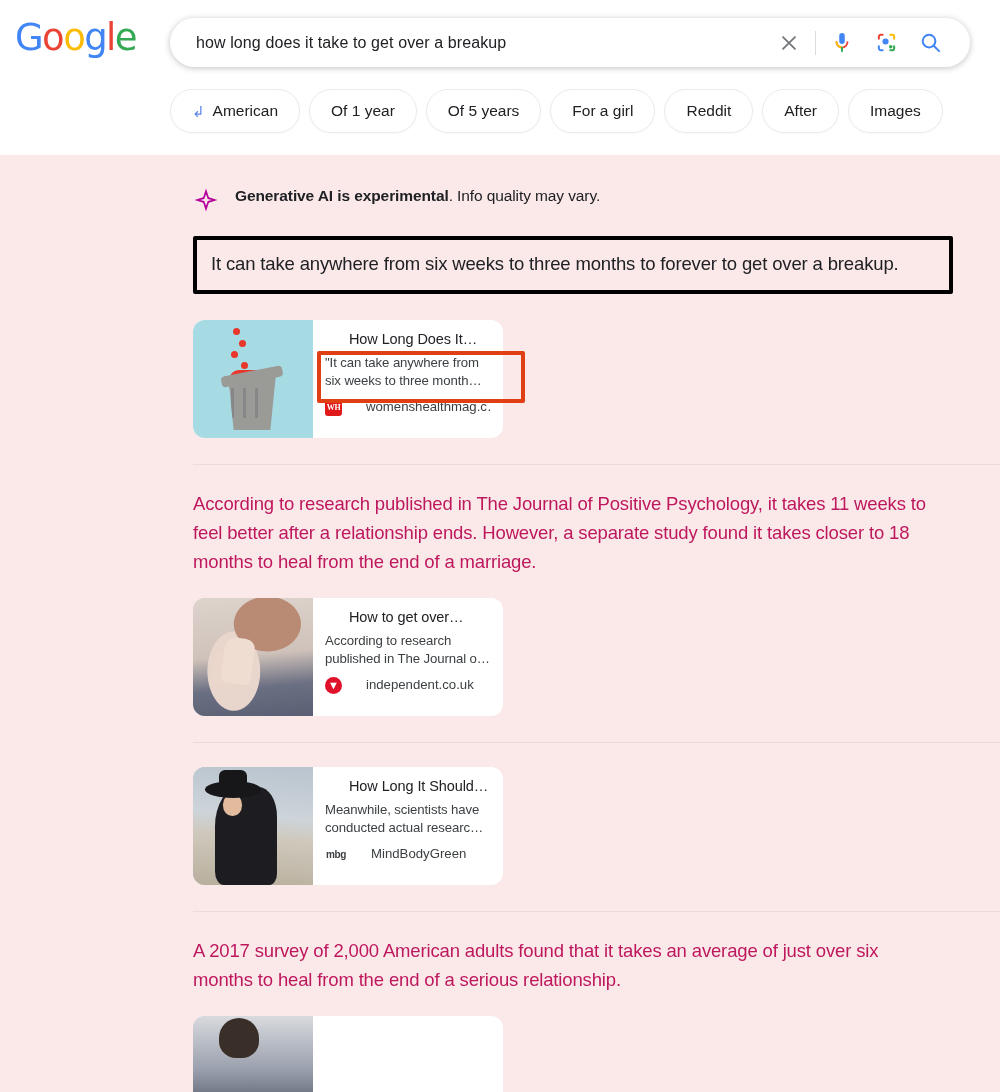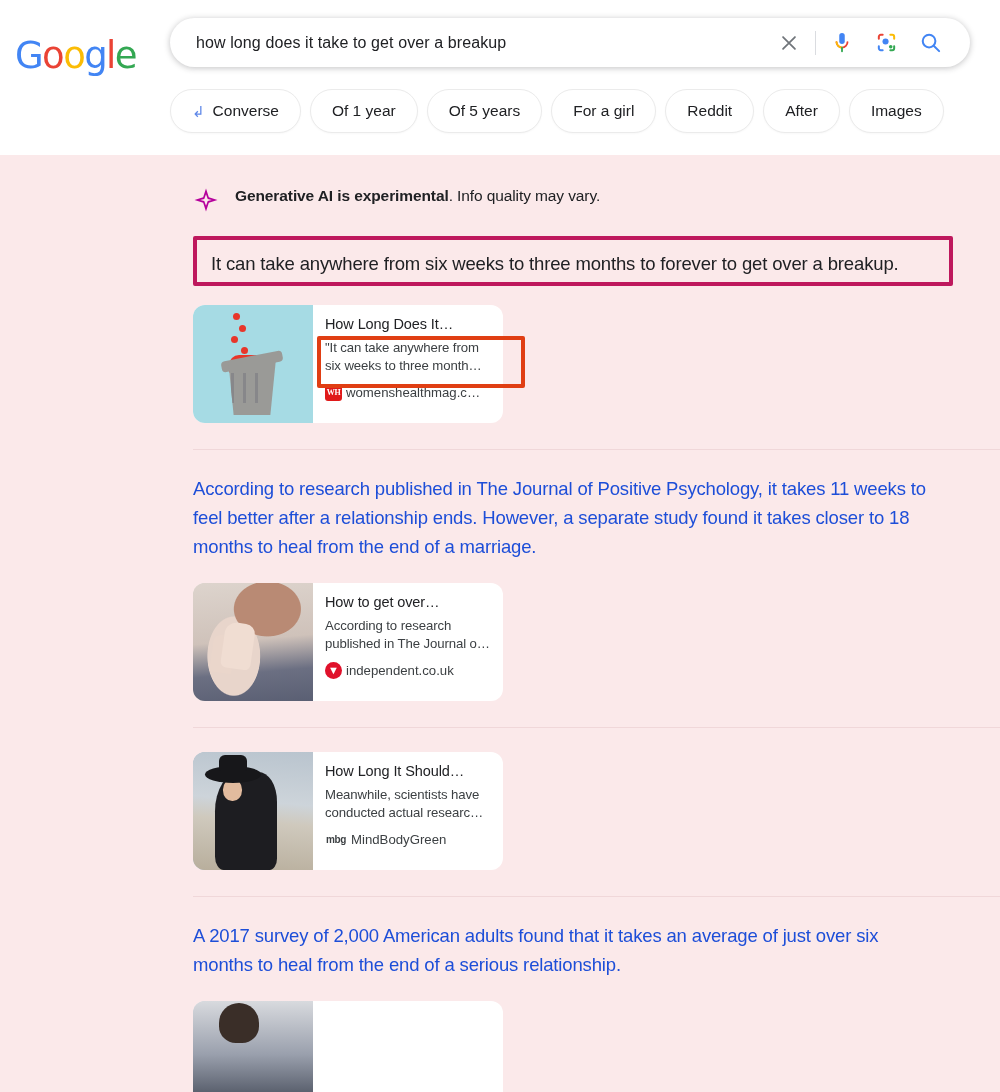--- a/index.html
+++ b/index.html
@@ -15,21 +15,21 @@
   
   .header {
     height: 155px;
     background: #ffffff;
     position: relative;
   }
 
   .logo {
     position: absolute;
     left: 15px;
-    top: 37px;
+    top: 19px;
     font-family: "DejaVu Sans", sans-serif;
     font-size: 37px;
     letter-spacing: -1.6px;
     line-height: 1;
     user-select: none;
   }
   .logo span { font-weight: 400; }
   .l-b { color: #4285F4; }
   .l-r { color: #EA4335; }
   .l-y { color: #FBBC05; }
@@ -110,36 +110,36 @@
   .spark { width: 26px; height: 26px; flex: none; }
   .disclaimer-text {
     font-size: 15.5px;
     color: #202124;
     letter-spacing: -.1px;
   }
   .disclaimer-text b { font-weight: 700; }
 
   .answer-wrap { position: relative; width: 760px; }
   .answer-box {
-    border: 4px solid #be185d;
+    border: 4px solid #000000;
     border-radius: 2px;
-    padding: 9px 14px 4px 14px;
-    margin-bottom: 19px;
+    padding: 9px 14px 12px 14px;
+    margin-bottom: 26px;
   }
   .answer-text {
     font-size: 18.5px;
     line-height: 29px;
     color: #202124;
     letter-spacing: -.15px;
   }
 
   .para {
     font-size: 18.5px;
     line-height: 29px;
-    color: #1d4ed8;
+    color: #be185d;
     letter-spacing: -.15px;
     width: 745px;
     margin-bottom: 22px;
   }
 
   
   .card {
     position: relative;
     width: 310px;
     background: #fff;
@@ -163,32 +163,33 @@
     position: relative;
   }
   .card-title {
     font-size: 14.5px;
     font-weight: 500;
     color: #202124;
     letter-spacing: -.1px;
     white-space: nowrap;
     overflow: hidden;
     margin-bottom: 7px;
+    margin-left: 24px;
   }
   .card-snippet {
     font-size: 13.2px;
     line-height: 18px;
     color: #3c4043;
     letter-spacing: -.1px;
     margin-bottom: 9px;
   }
   .card-src {
     display: flex;
-    align-items: center;
-    gap: 4px;
+    align-items: flex-start;
+    gap: 24px;
     font-size: 13.2px;
     color: #3c4043;
     white-space: nowrap;
     overflow: hidden;
   }
   .fav { width: 17px; height: 17px; flex: none; border-radius: 3px;
          display: flex; align-items: center; justify-content: center; }
   .fav-wh { background: #e01a1a; color: #fff; font-size: 8px; font-weight: 700;
             font-family: "Liberation Serif", serif; letter-spacing: -.4px; }
   .fav-ind { background: #e0112b; border-radius: 50%; color: #fff;
@@ -334,21 +335,21 @@
           <line x1="15.6" y1="15.6" x2="21" y2="21" stroke="#4285F4" stroke-width="2.1" stroke-linecap="round"></line>
         </svg>
       </div>
 
     </div>
   </div>
 
   <div class="chips">
     <div class="chip">
       <span class="chip-arrow">↲</span>
-      <span>Converse</span>
+      <span>American</span>
     </div>
     <div class="chip">
       <span>Of 1 year</span>
     </div>
     <div class="chip">
       <span>Of 5 years</span>
     </div>
     <div class="chip">
       <span>For a girl</span>
     </div>

